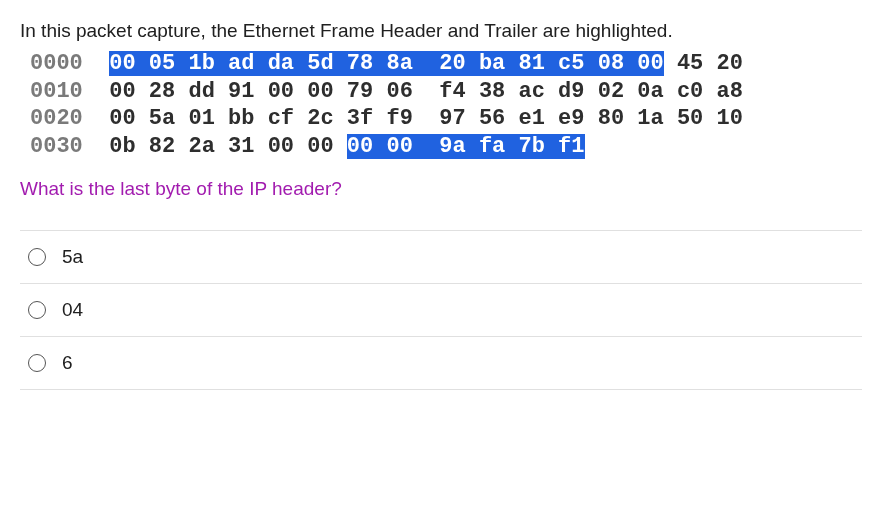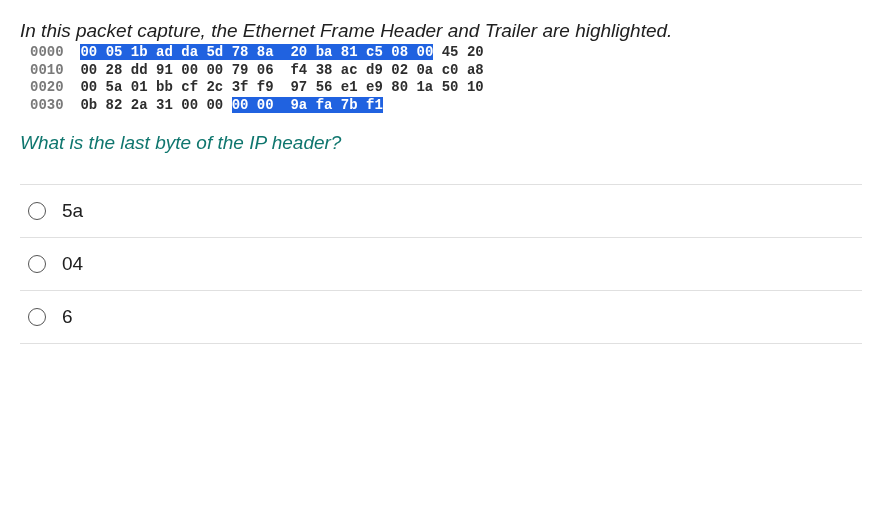--- a/index.html
+++ b/index.html
@@ -5,40 +5,38 @@
   body {
     font-family: "Segoe UI", Arial, sans-serif;
     font-size: 19px;
     color: #333;
     margin: 0;
     padding: 20px 20px 0 20px;
     background: #fff;
     width: 842px;
   }
   .question-text {
-    margin-bottom: 2px;
+    margin-bottom: 8px;
     color: #202020;
-    font-style: italic;
   }
   .hexdump {
     font-family: Consolas, "Courier New", monospace;
-    font-size: 14px;
+    font-size: 22px;
     font-weight: bold;
     line-height: 1.25;
     white-space: pre;
     margin-left: 10px;
     margin-bottom: 18px;
   }
   .off { color: #7a7a7a; }
   .plain { color: #2e2e2e; }
   .hl { background: #2062e0; color: #fff; }
   .subquestion {
-    color: #0f766e;
+    color: #a21caf;
     margin-bottom: 30px;
-    font-style: italic;
   }
   .options {
     border-top: 1px solid #e0e0e0;
     margin-top: 24px;
   }
   .opt-row {
     display: flex;
     align-items: center;
     padding: 15px 8px;
     border-bottom: 1px solid #e0e0e0;

